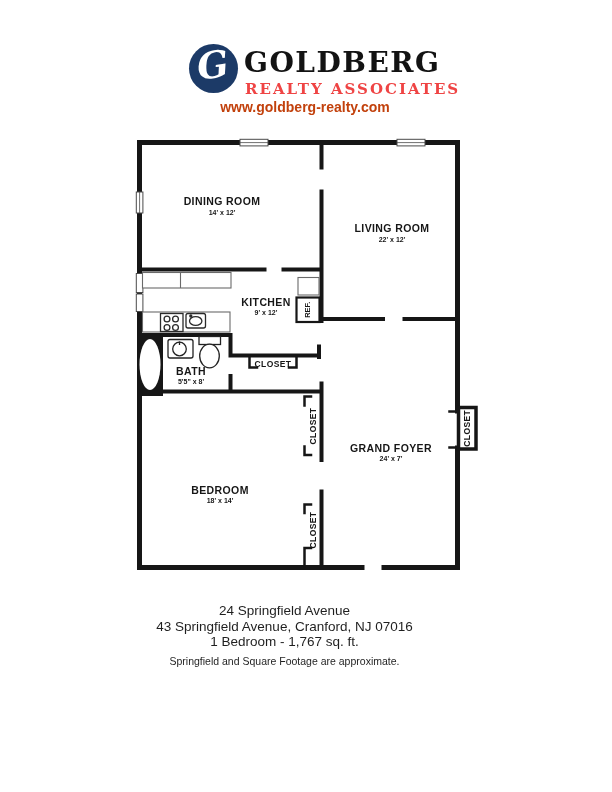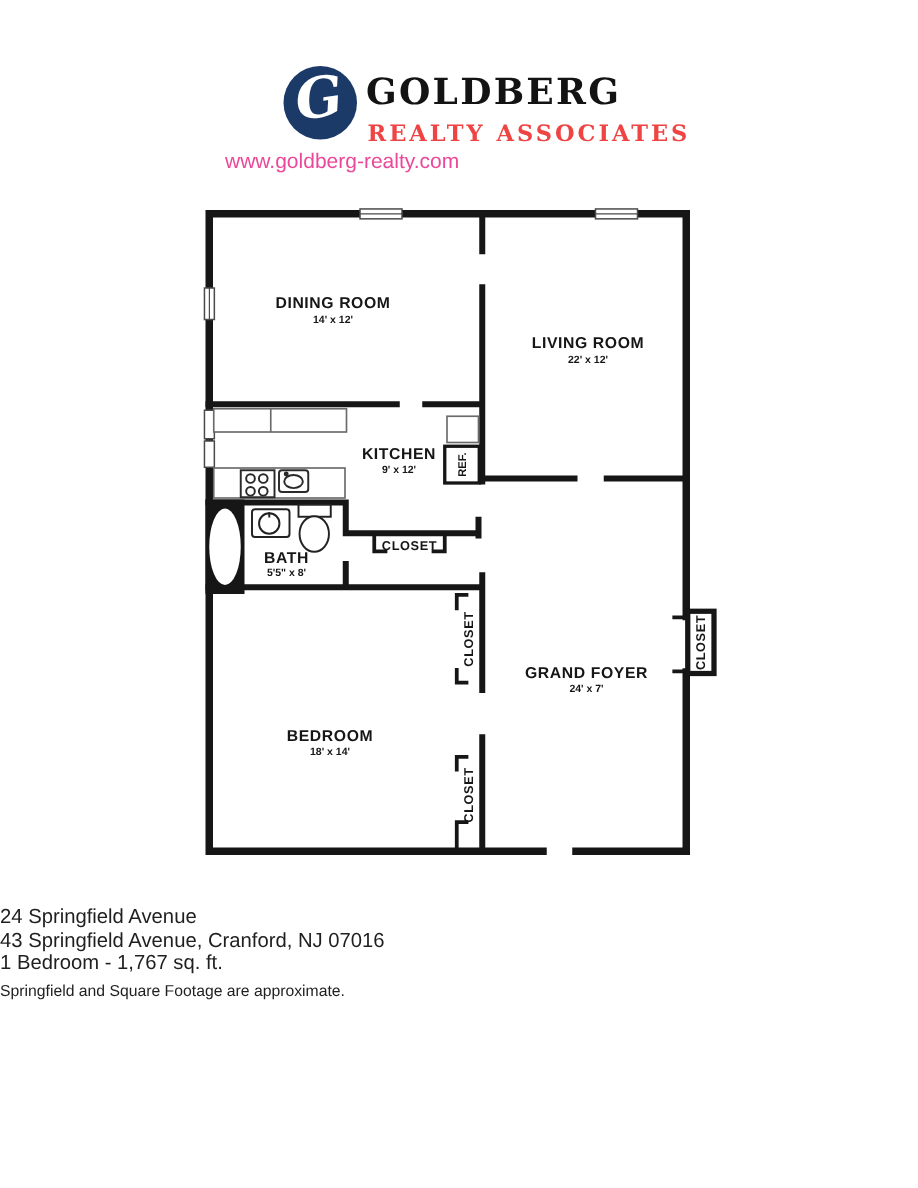--- a/index.html
+++ b/index.html
@@ -7,39 +7,39 @@
   body { font-family:"Liberation Sans", sans-serif; }
   #page { position:relative; width:612px; height:792px; background:#fff; margin:0 auto; overflow:hidden; }
 
   
   .logo-mark { position:absolute; left:189px; top:44px; width:49px; height:49px;
                border-radius:50%; background:#1c3a67; color:#fff;
                display:flex; align-items:center; justify-content:center; }
   .logo-g   { font-family:"DejaVu Serif", serif; font-style:italic; font-weight:bold;
               font-size:37px; line-height:1; transform:translate(-1px,-3px) rotate(-8deg); }
   .brand-name { position:absolute; left:244px; top:46px; font-family:"DejaVu Serif", serif;
-                font-weight:700; font-size:24px; letter-spacing:1.5px; color:#131313; }
+                font-weight:700; font-size:28px; letter-spacing:1.5px; color:#131313; }
   .brand-sub  { position:absolute; left:245px; top:80px; font-family:"DejaVu Serif", serif;
                 font-weight:700; font-size:15px; letter-spacing:2px; color:#ef4444; }
-  .brand-url  { position:absolute; left:150px; top:99px; width:310px; text-align:left;
-                font-size:14px; color:#ec4899; }
+  .brand-url  { position:absolute; left:150px; top:99px; width:310px; text-align:center;
+                font-size:14px; color:#c2410c;font-weight:bold; }
 
   
   #plan { position:absolute; left:0; top:0; width:612px; height:792px; }
   .room-name { font-family:"Liberation Sans", sans-serif; font-weight:bold; font-size:10.5px;
                letter-spacing:0.4px; fill:#161616; text-anchor:middle; }
   .room-dims { font-family:"Liberation Sans", sans-serif; font-weight:bold; font-size:7px;
                fill:#161616; text-anchor:middle; }
   .closet-t  { font-family:"Liberation Sans", sans-serif; font-weight:bold; font-size:8.5px;
                letter-spacing:0.4px; fill:#161616; text-anchor:middle; }
   .ref-t     { font-family:"Liberation Sans", sans-serif; font-weight:bold; font-size:7.5px;
                fill:#161616; text-anchor:middle; }
 
   
-  .footer { position:absolute; left:0; top:603px; width:569px; text-align:left; color:#1f1f1f; }
+  .footer { position:absolute; left:0; top:603px; width:569px; text-align:center; color:#1f1f1f; }
   .footer .line { font-size:13.5px; line-height:15.5px; }
   .footer .disclaimer { margin-top:5px; font-size:10.5px; }
 </style>
 </head>
 <body>
 
 <div id="page">
 
   <div>
     <div class="logo-mark">

